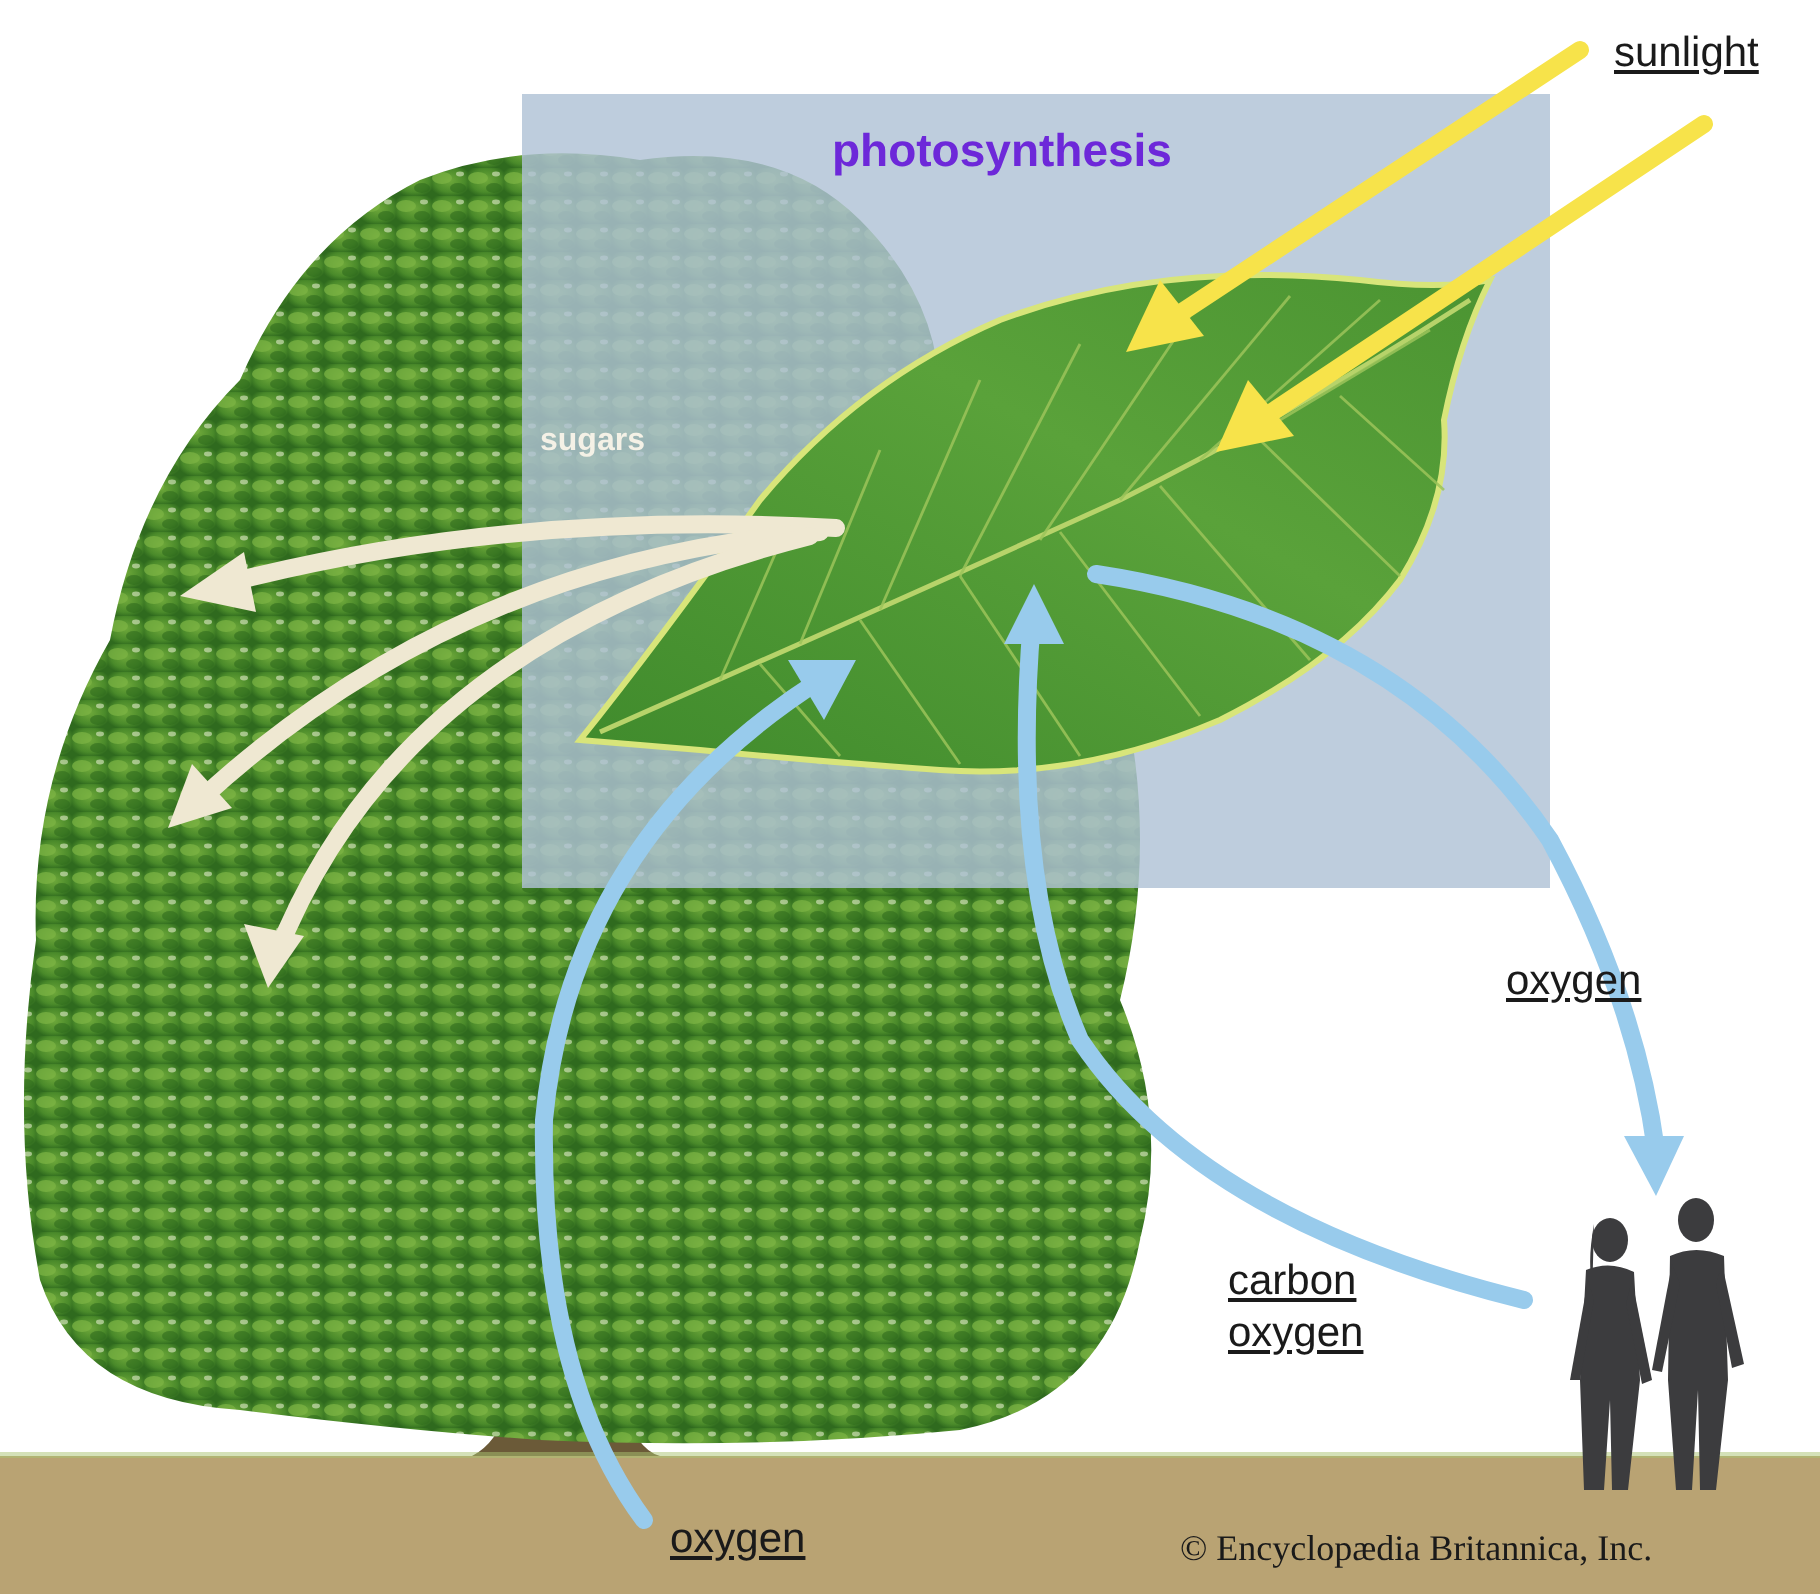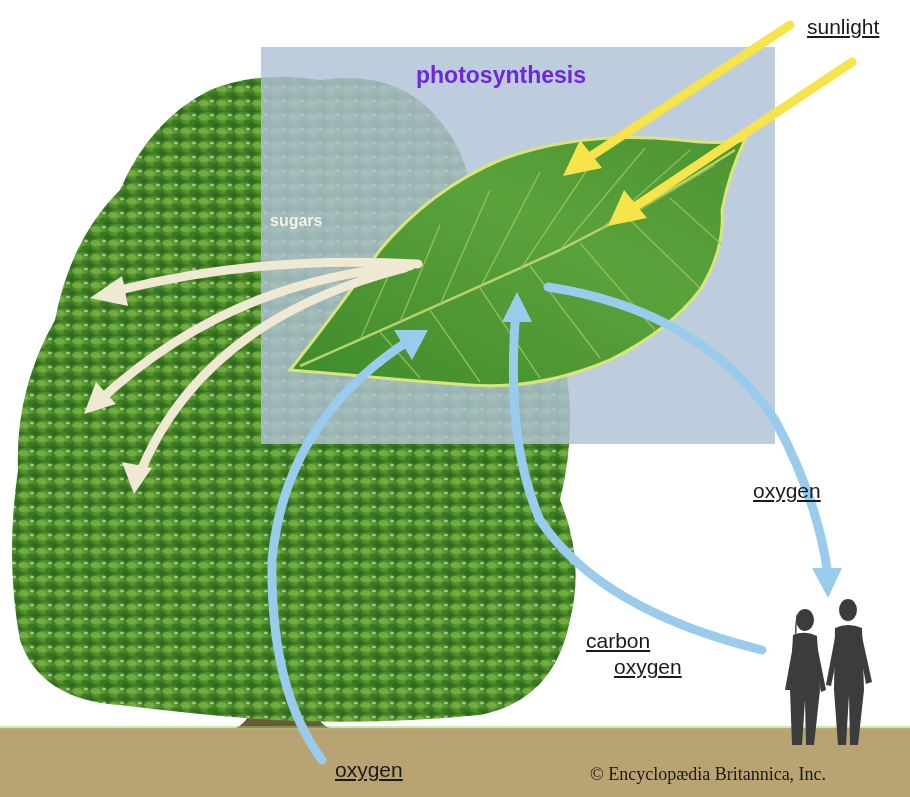--- a/index.html
+++ b/index.html
@@ -121,16 +121,16 @@
       <path d="M836 632 L826 685 L831 686 L840 642 Z"></path>
       <path d="M861 632 L872 682 L866 684 L858 642 Z"></path>
     </g>
   </g>
 </svg>
 
 <div class="title">photosynthesis</div>
 <div class="label" style="left:807px; top:14px;">sunlight</div>
 <div class="sugars">sugars</div>
 <div class="label" style="left:715px; top:478px;margin-left:38px;">oxygen</div>
-<div class="label" style="left:586px; top:628px;">carbon</div>
+<div class="label" style="left:614px; top:628px;">carbon</div>
 <div class="label" style="left:614px; top:654px;">oxygen</div>
 <div class="label" style="left:335px; top:757px;">oxygen</div>
 <div class="copyright">© Encyclopædia Britannica, Inc.</div>
 
 </body></html>

